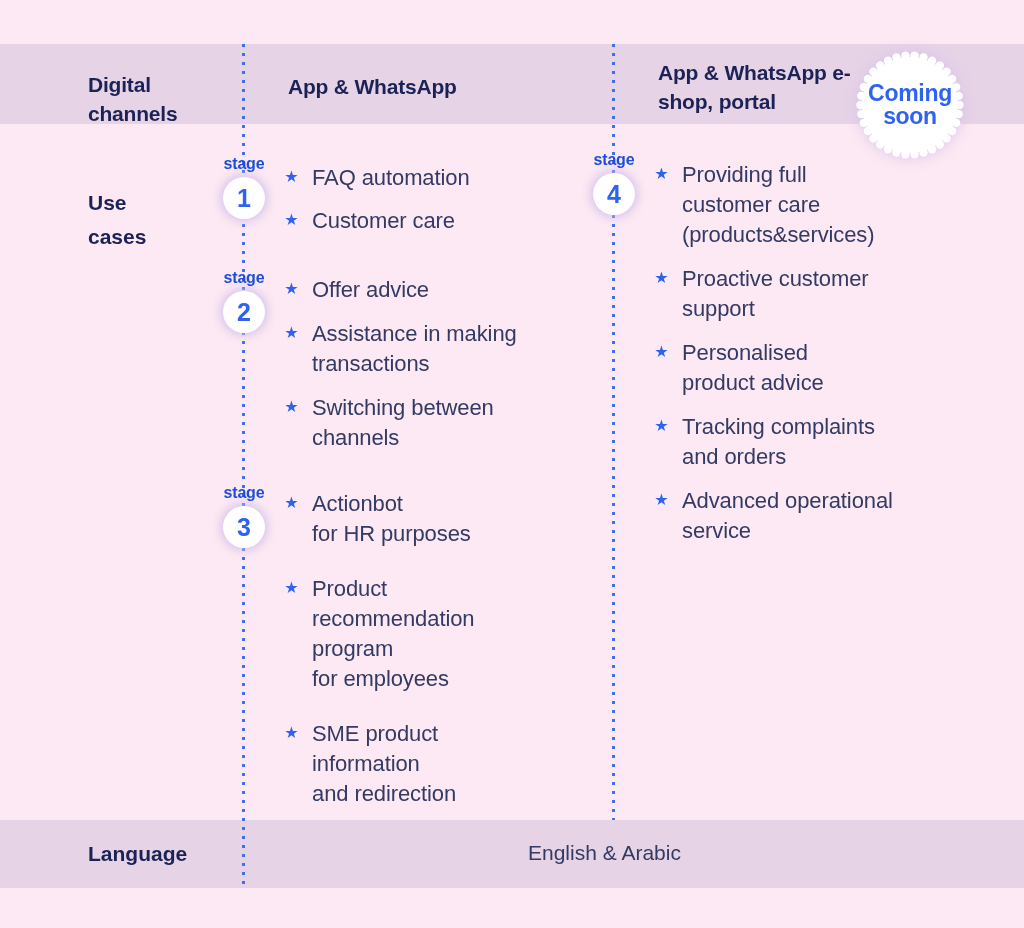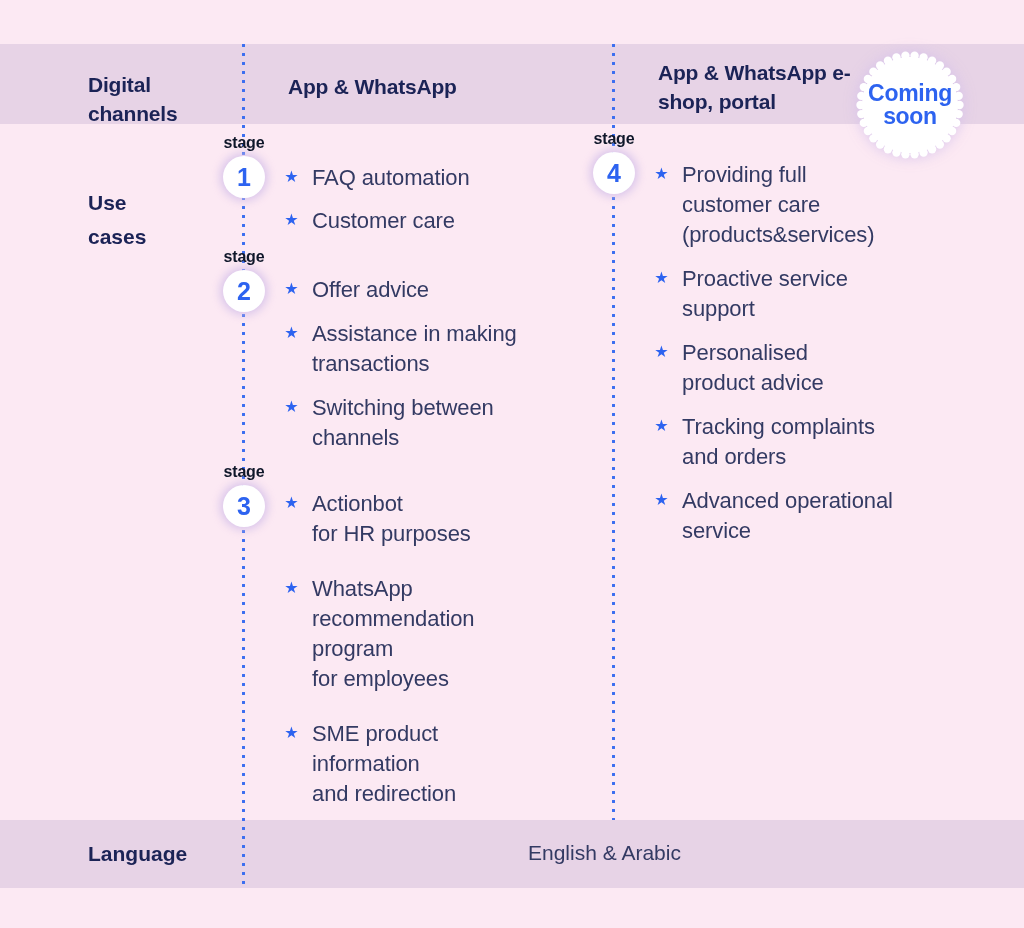--- a/index.html
+++ b/index.html
@@ -115,25 +115,26 @@
     font-weight: normal;
   }
 
   
   .stage-marker {
     position: absolute;
     width: 70px;
     text-align: center;
   }
   .stage-caption {
-    color: #0f172a;
+    color: #1d4ed8;
     font-weight: bold;
     font-size: 16px;
     line-height: 18px;
     letter-spacing: -0.2px;
+    margin-top: 21px;
   }
   .stage-circle {
     width: 42px;
     height: 42px;
     margin: 4px auto 0 auto;
     border-radius: 50%;
     background: #ffffff;
     box-shadow: 0 0 9px 3px rgba(206,186,232,0.75);
     color: #2d63f0;
     font-weight: bold;
@@ -296,42 +297,42 @@
       </div>
     </div>
   <div class="bullet-group" id="group-stage-3">
       <div class="bullet-item">
         <span class="bullet-star">★</span>
         <span class="bullet-text">Actionbot
 for HR purposes</span>
       </div>
       <div class="bullet-item">
         <span class="bullet-star">★</span>
-        <span class="bullet-text">WhatsApp
+        <span class="bullet-text">Product
 recommendation
 program
 for employees</span>
       </div>
       <div class="bullet-item">
         <span class="bullet-star">★</span>
         <span class="bullet-text">SME product
 information
 and redirection</span>
       </div>
     </div>
   <div class="bullet-group" id="group-stage-4">
       <div class="bullet-item">
         <span class="bullet-star">★</span>
         <span class="bullet-text">Providing full
 customer care
 (products&amp;services)</span>
       </div>
       <div class="bullet-item">
         <span class="bullet-star">★</span>
-        <span class="bullet-text">Proactive service
+        <span class="bullet-text">Proactive customer
 support</span>
       </div>
       <div class="bullet-item">
         <span class="bullet-star">★</span>
         <span class="bullet-text">Personalised
 product advice</span>
       </div>
       <div class="bullet-item">
         <span class="bullet-star">★</span>
         <span class="bullet-text">Tracking complaints

